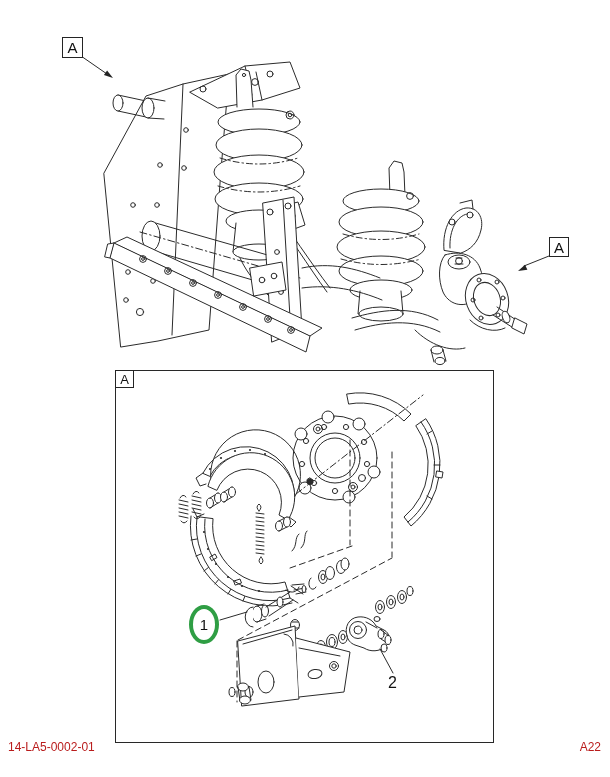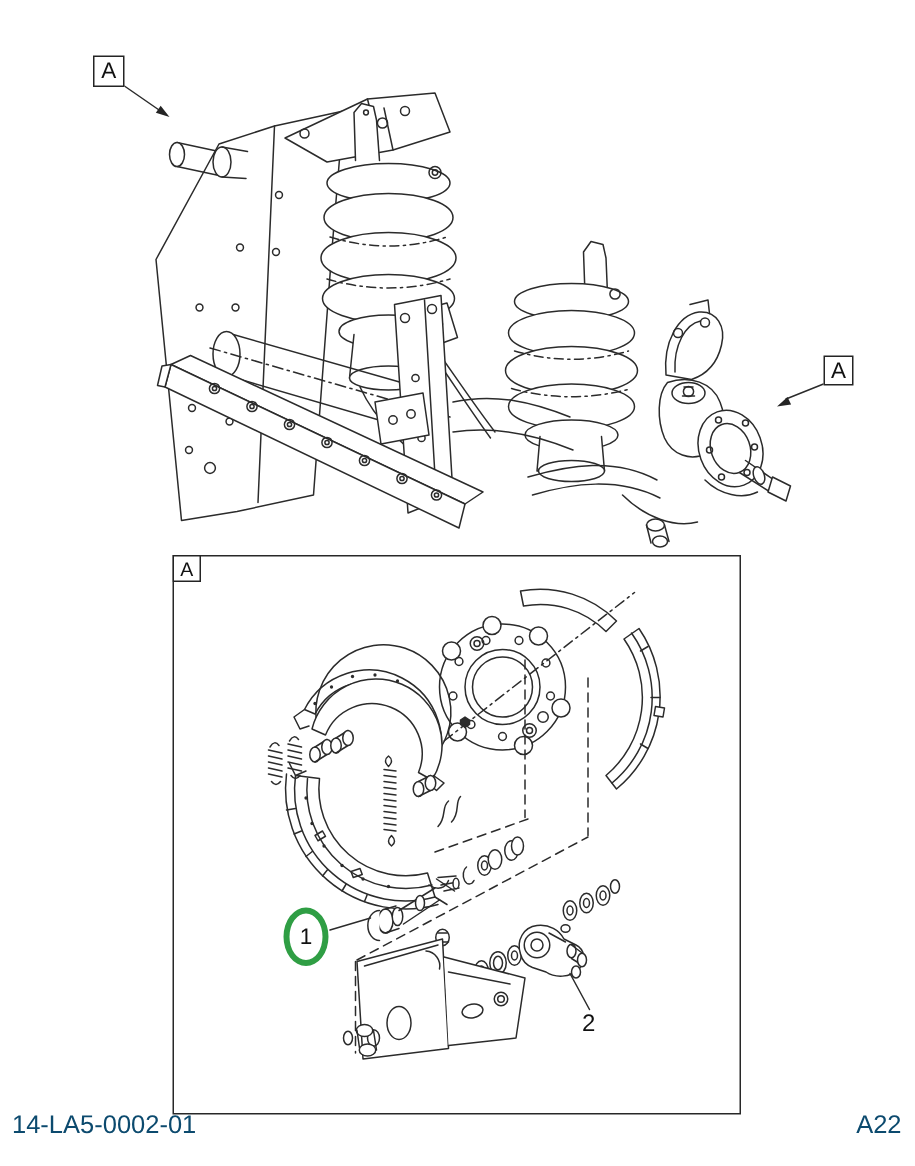--- a/index.html
+++ b/index.html
@@ -26,21 +26,21 @@
   #detail-a-label{left:115px;top:370px;width:17px;height:16px;font-size:13px;border-width:1.5px;}
   #part1-callout{
     position:absolute;left:189px;top:605px;width:30px;height:39px;
     border:4.5px solid #2f9e44;border-radius:50%;
     display:flex;align-items:center;justify-content:center;
     font-size:15px;color:#111;background:transparent;box-sizing:border-box;
   }
   #part2-callout{
     position:absolute;left:388px;top:674px;font-size:16px;color:#111;
   }
-  .footer-text{position:absolute;top:740px;font-size:17px;color:#0c4a6e;}
+  .footer-text{position:absolute;top:740px;font-size:12px;color:#b91c1c;}
   #footer-left{left:8px;}
   #footer-right{right:9px;}
 </style>
 </head>
 <body>
 
 <div id="stage">
 
 <svg width="610" height="777" viewBox="0 0 610 777">
 

